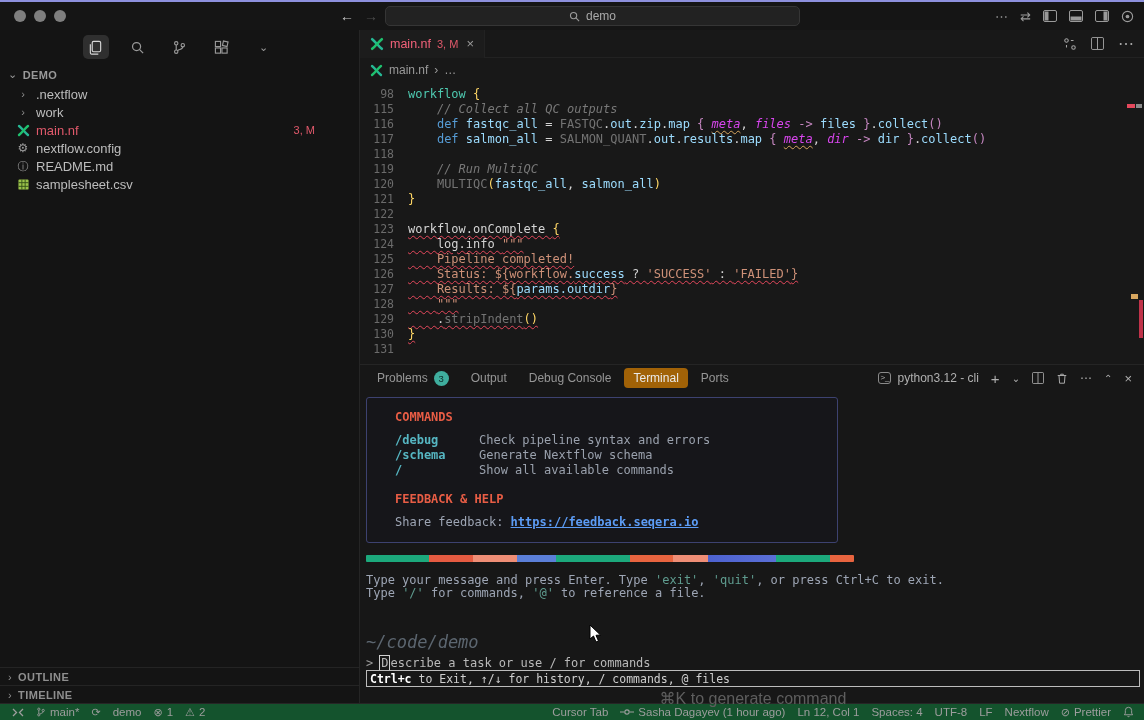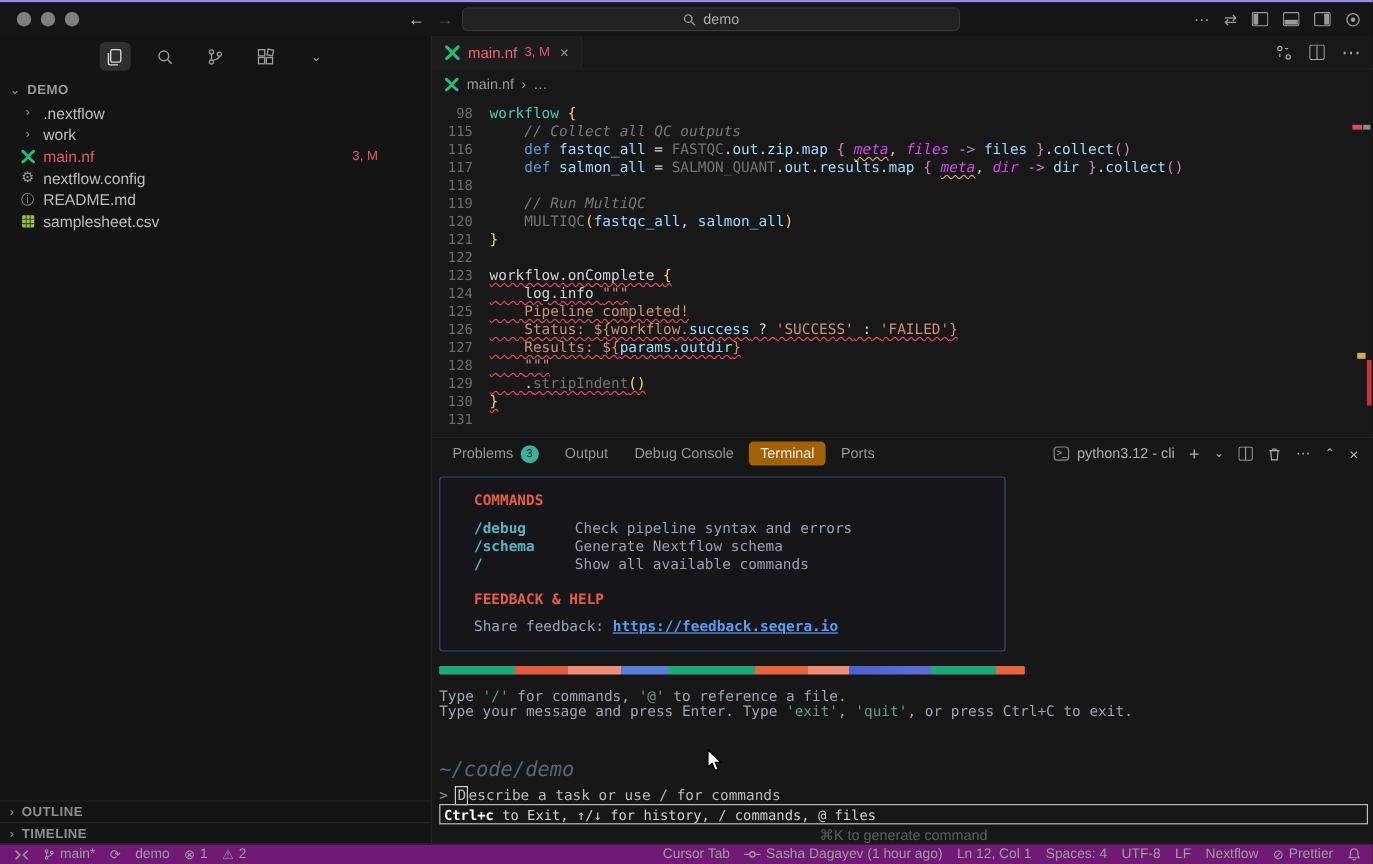--- a/index.html
+++ b/index.html
@@ -80,24 +80,24 @@
       #e8643f 95%, #e8643f 100%); }
   #hints { margin-top:12px; color:#9da5b4; line-height:12px; }
   #hints .hint-line { height:12px; margin-bottom:1px; white-space:pre; }
   .q { color:#5f9c8f; }
   #cwd { margin-top:32px; color:#5c6670; font-style:italic; font-size:17px; }
   #prompt-row { margin-top:4px; display:flex; align-items:center; white-space:pre; color:#b9b9b9; }
   .prompt-char { color:#9a9a9a; margin-right:6px; }
   .cursor-block { border:1px solid #d0d0d0; padding:0 1px; margin-right:0; }
   #bottom-box { margin-top:auto; border:1px solid #bcbcbc; height:17px; display:flex; align-items:center; padding-left:3px; white-space:pre; font-size:11.5px; color:#cfcfcf; width:774px; }
   #bottom-box b { color:#ffffff; }
-  #cmdk { height:14px; text-align:center; width:774px; color:#5e5e5e; font-size:12px; font-family:"Liberation Sans",sans-serif; padding-top:2px; }
-
-  
-  #statusbar { height:17px; flex:0 0 17px; background:#701a75; border-top:1px solid #262626; display:flex; align-items:center; justify-content:space-between; font-size:11.5px; color:#9d9d9d; padding:0 10px 0 12px; }
+  #cmdk { height:14px; text-align:center; width:774px; color:#5e5e5e; font-size:16px; font-family:"Liberation Sans",sans-serif; padding-top:2px; }
+
+  
+  #statusbar { height:17px; flex:0 0 17px; background:#14532d; border-top:1px solid #262626; display:flex; align-items:center; justify-content:space-between; font-size:11.5px; color:#9d9d9d; padding:0 10px 0 12px; }
   .sb-group { display:flex; align-items:center; gap:12px; }
   .sb-item { display:flex; align-items:center; gap:4px; white-space:nowrap; }
 
   
   #mouse-cursor { position:absolute; left:588px; top:624px; z-index:50; pointer-events:none; }
 </style>
 </head>
 <body>
 
 <div id="window">
@@ -376,22 +376,22 @@
                 </div>
               </div>
             <div class="help-gap"></div>
             <div class="help-title">FEEDBACK &amp; HELP</div>
             <div class="feedback-line">
               <span>Share feedback: </span><span class="feedback-link">https://feedback.seqera.io</span>
             </div>
           </div>
           <div id="grad-bar"></div>
           <div id="hints">
+            <div class="hint-line" id="hint1"><span>Type your message and press Enter. Type </span><span class="q">'exit'</span><span>, </span><span class="q">'quit'</span><span>, or press Ctrl+C to exit.</span></div>
             <div class="hint-line" id="hint2"><span>Type </span><span class="q">'/'</span><span> for commands, </span><span class="q">'@'</span><span> to reference a file.</span></div>
-            <div class="hint-line" id="hint1"><span>Type your message and press Enter. Type </span><span class="q">'exit'</span><span>, </span><span class="q">'quit'</span><span>, or press Ctrl+C to exit.</span></div>
           </div>
           <div id="cwd">~/code/demo</div>
           <div id="prompt-row">
             <span class="prompt-char">&gt;</span>
             <span id="prompt-text"><span class="cursor-block">D</span>escribe a task or use / for commands</span>
           </div>
           <div id="bottom-box">
             <b>Ctrl+c</b><span> to Exit, ↑/↓ for history, / commands, @ files</span>
           </div>
           <div id="cmdk">⌘K to generate command</div>

